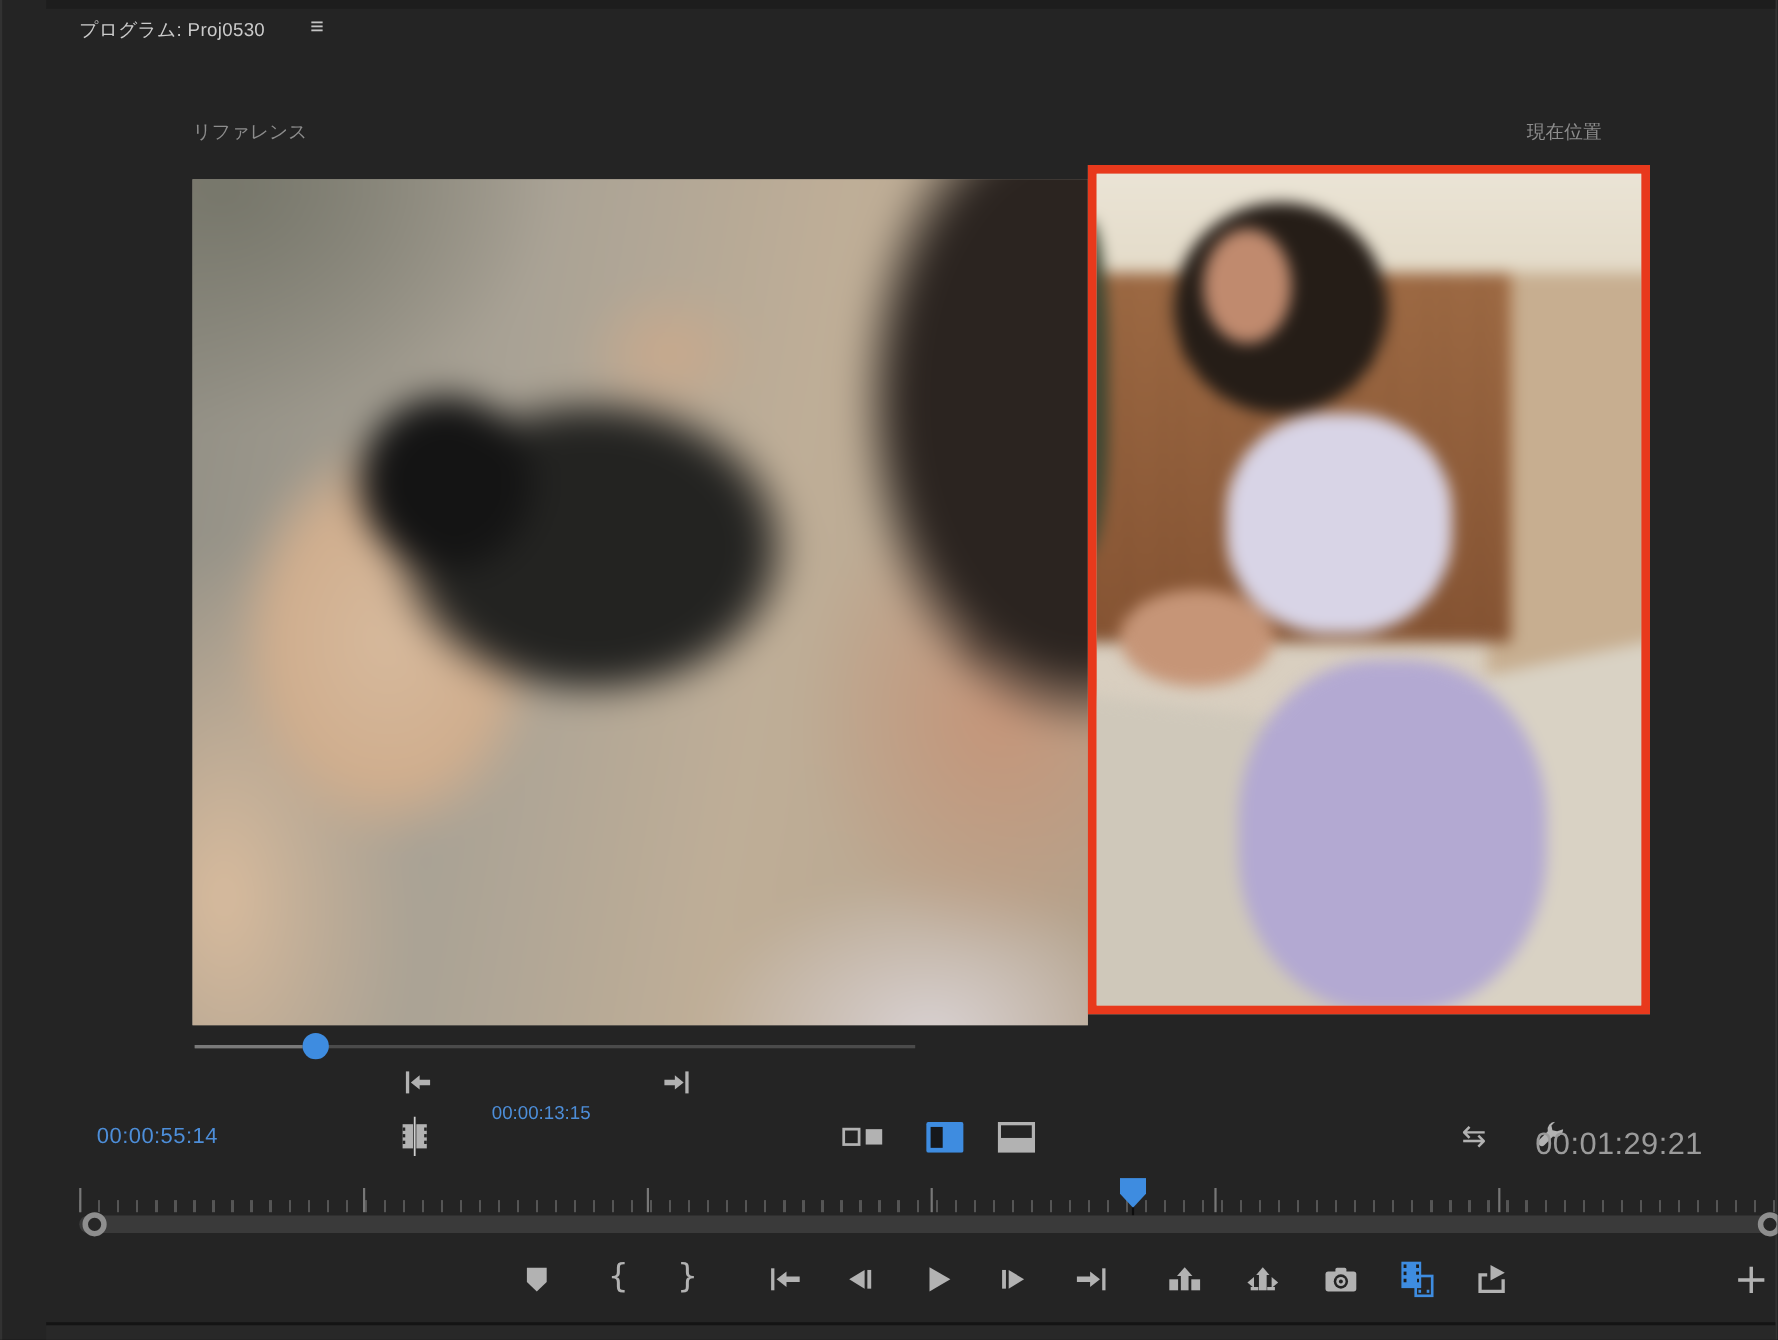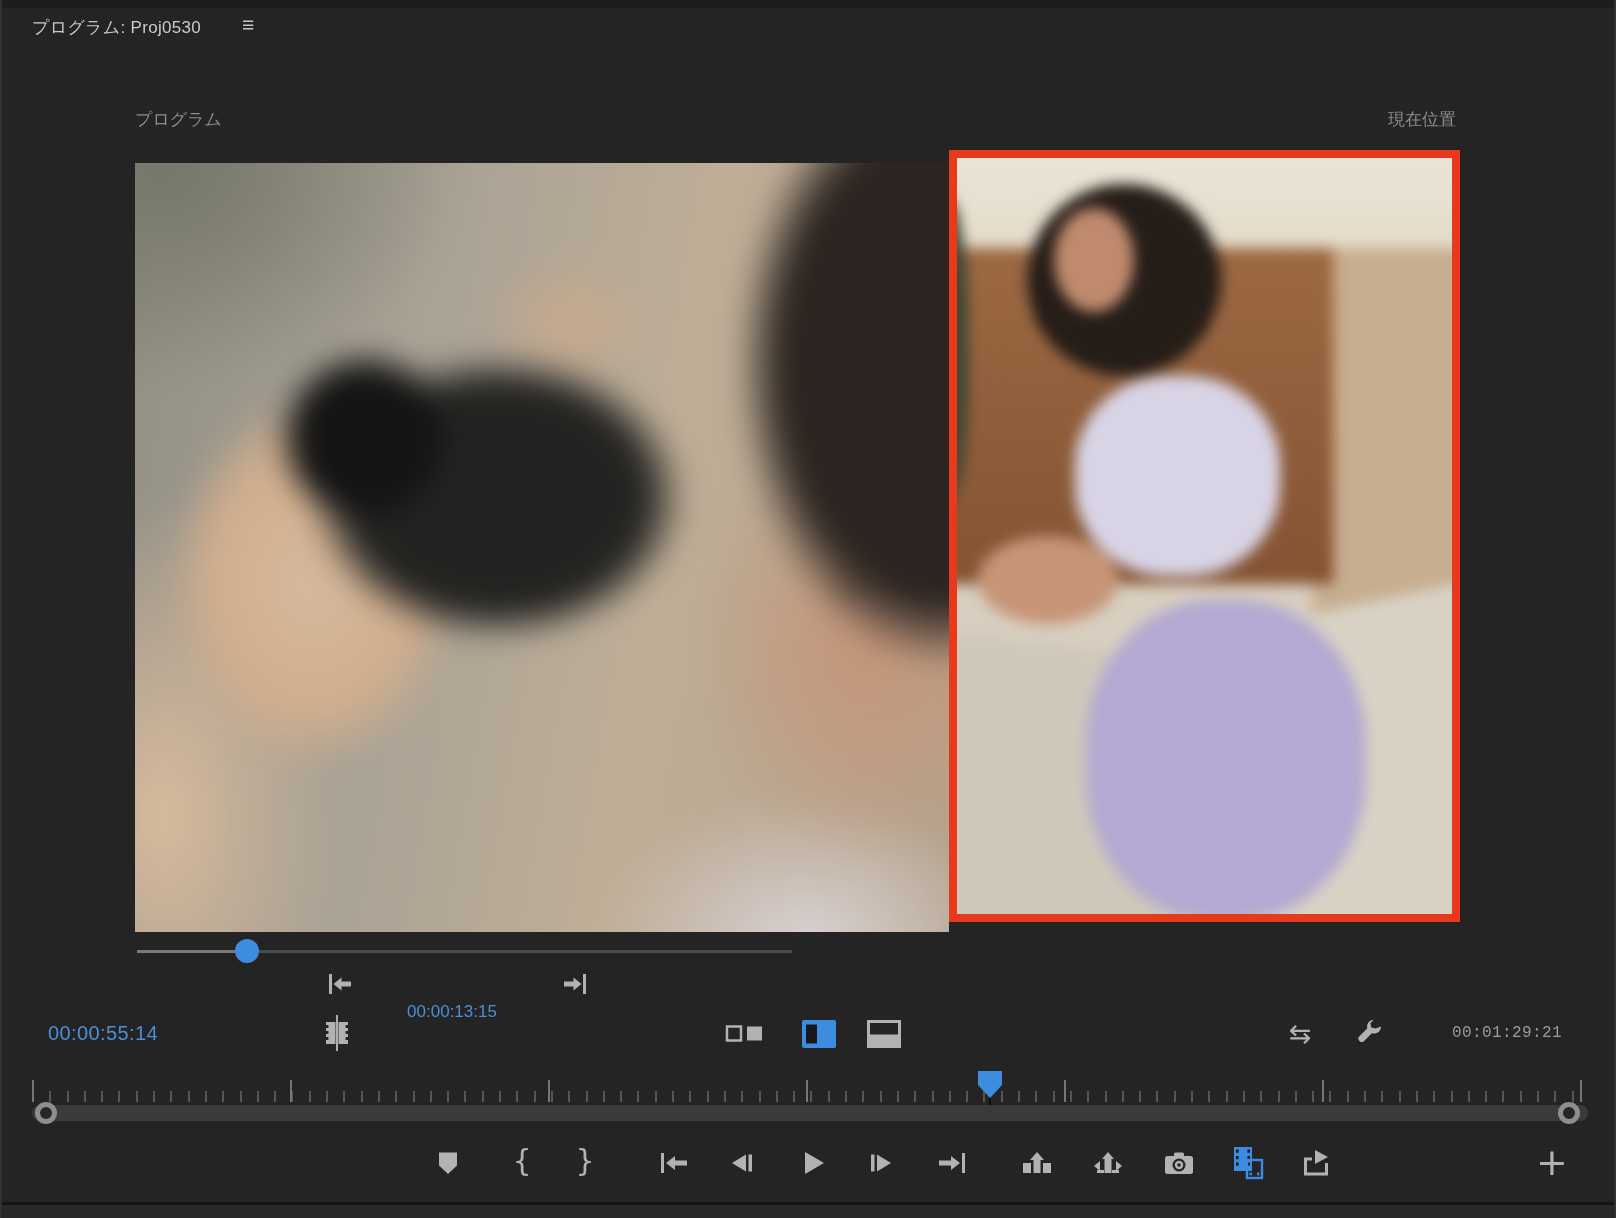--- a/index.html
+++ b/index.html
@@ -4,21 +4,21 @@
 <style>
   :root{
     --accent_blue:#3E8CE0; --timecode_blue:#4D8ED9; --duration_gray:#9B9B9B;
     --selection_red:#E8391C; --icon_gray:#B2B2B2; --label_gray:#8D8D8D; --panel_bg:#242424;
   }
   html,body{margin:0;padding:0;background:#1b1b1b;}
   body{width:1616px;height:1218px;position:relative;overflow:hidden;
        font-family:"Liberation Sans","DejaVu Sans",sans-serif;}
   .panel{position:absolute;inset:0;background:var(--panel_bg);
          border-left:2px solid #323232;border-right:2px solid #323232;}
-  .abs{position:absolute;}
+  .abs{position:absolute;margin-left:40px;}
   .topstrip{left:0;right:0;top:0;height:8px;background:#1d1d1d;}
   .title{left:30px;top:16px;font-size:17px;color:#CBCBCB;letter-spacing:.3px;}
   .hamburger{left:240px;top:13px;font-size:21px;color:#C4C4C4;cursor:pointer;}
   .sectlabel{top:108px;font-size:17px;color:var(--label_gray);}
   .lbl-ref{left:133px;} .lbl-cur{right:158px;}
 
   
   .frame-ref{left:133px;top:163px;width:814px;height:769px;overflow:hidden;background:#9a968c;}
   .frame-ref .art{position:absolute;inset:-34px;filter:blur(14px);
     background:
@@ -56,21 +56,21 @@
   .scrub-played{position:absolute;left:0;top:0;height:3px;width:98px;background:#7a7a7a;}
   .scrub-handle{left:233px;top:939px;width:24px;height:24px;border-radius:50%;
                 background:var(--accent_blue);cursor:grab;}
   .ctr{transform:translate(-50%,-50%);display:flex;align-items:center;justify-content:center;}
   .ico{color:var(--icon_gray);cursor:pointer;}
   .ico svg{display:block;}
   .navtc{left:450px;top:1012px;font-size:17px;color:var(--timecode_blue);cursor:text;white-space:nowrap;}
 
   
   .tc-main{left:46px;top:1022px;font-size:20px;color:var(--timecode_blue);letter-spacing:.4px;cursor:text;white-space:nowrap;}
-  .tc-dur{right:52px;top:1024px;font-size:16px;color:var(--duration_gray);letter-spacing:.4px;white-space:nowrap;font-family:Liberation Mono, monospace;}
+  .tc-dur{right:66px;top:1024px;font-size:28px;color:var(--duration_gray);letter-spacing:.4px;white-space:nowrap;}
   .glyph-btn{font-size:30px;line-height:1;color:var(--icon_gray);cursor:pointer;font-family:"DejaVu Sans",sans-serif;}
   .swapg{font-size:27px;}
 
   
   .ruler{left:30px;top:1080px;width:1556px;height:22px;cursor:pointer;}
   .minors{position:absolute;left:0;right:0;bottom:0;height:11px;
     background:repeating-linear-gradient(90deg,#555 0 2px,rgba(0,0,0,0) 2px 17.3px);}
   .major{position:absolute;bottom:0;width:2px;height:22px;background:#777;}
   .playhead{left:976px;top:1071px;width:24px;height:27px;background:var(--accent_blue);
     clip-path:polygon(0 0,100% 0,100% 52%,50% 100%,0 52%);cursor:grab;}
@@ -87,21 +87,21 @@
 </style>
 </head>
 <body>
 
 <div class="panel">
   <div class="abs topstrip"></div>
 
   <div class="abs title">プログラム: Proj0530</div>
   <div class="abs hamburger">≡</div>
 
-  <div class="abs sectlabel lbl-ref">プログラム</div>
+  <div class="abs sectlabel lbl-ref">リファレンス</div>
   <div class="abs sectlabel lbl-cur">現在位置</div>
 
   <div class="abs frame-ref">
     <div class="art"></div>
   </div>
 
   <div class="abs frame-cur">
     <div class="art">
       <div class="sky"></div>
         <div class="farwall"></div>

